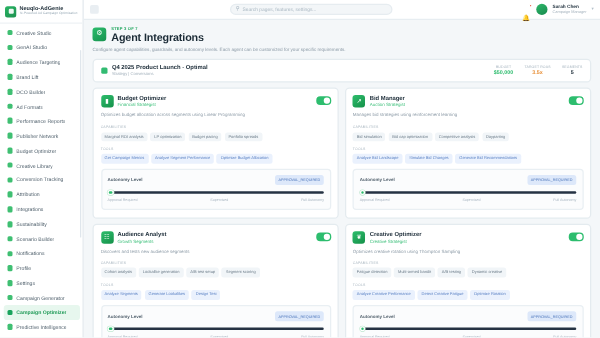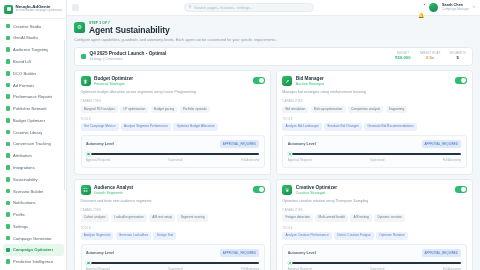--- a/index.html
+++ b/index.html
@@ -356,21 +356,21 @@
     </header>
 
     <main class="content">
 
       <div class="page-head">
         <div class="page-icon">
             <span>⚙</span>
           </div>
         <div>
           <div class="step-label">Step 3 of 7</div>
-          <h1 class="page-title">Agent Sustainability</h1>
+          <h1 class="page-title">Agent Integrations</h1>
         </div>
       </div>
       <p class="page-sub">Configure agent capabilities, guardrails, and autonomy levels. Each agent can be customized for your specific requirements.</p>
 
       <div class="banner">
         <div class="banner-dot"></div>
         <div class="banner-txt">
           <div class="banner-title">Q4 2025 Product Launch - Optimal</div>
           <div class="banner-meta">Strategy | Conversions</div>
         </div>

